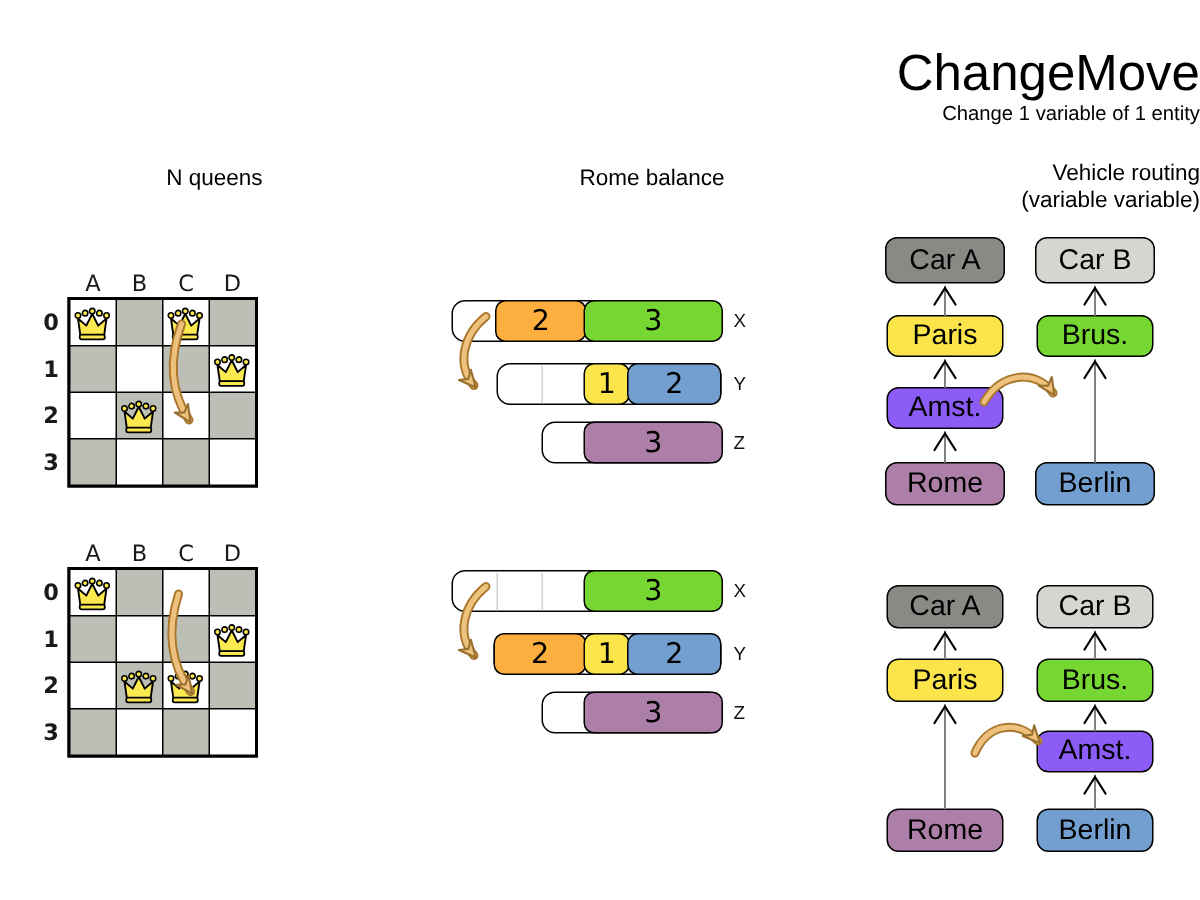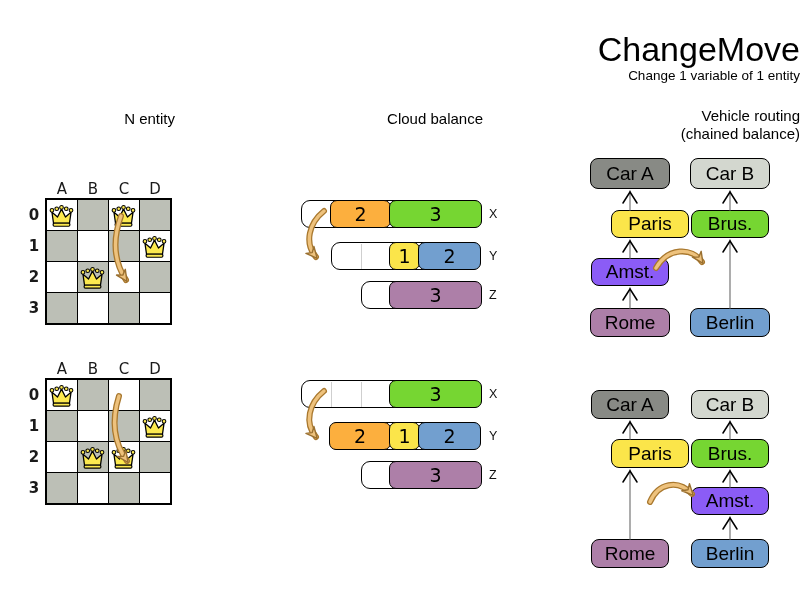--- a/index.html
+++ b/index.html
@@ -36,37 +36,37 @@
   .b-yellow{background:#fbe54a;}
   .b-blue{background:#729fcf;}
   .b-purple{background:#ad7fa8;}
   
   .vnode{
     position:absolute;box-sizing:border-box;border:1.7px solid #000;border-radius:8px;
     display:flex;align-items:center;justify-content:center;font-size:19px;
   }
   .v-dark{background:#888a85;}
   .v-light{background:#d3d7cf;}
-  .v-yellow{background:#fbe54a;margin-left:20px;}
+  .v-yellow{background:#fbe54a;}
   .v-green{background:#76d632;}
   .v-orange{background:#8b5cf6;}
   .v-purple{background:#ad7fa8;}
   .v-blue{background:#729fcf;}
   .overlay{position:absolute;left:0;top:0;z-index:10;pointer-events:none;}
 </style>
 </head>
 <body>
 
 <div class="abs center title">ChangeMove</div>
 <div class="abs center subtitle">Change 1 variable of 1 entity</div>
-<div class="abs center colhdr" style="left:30px;top:110px;width:145px;">N entity</div>
-<div class="abs center colhdr" style="left:303px;top:110px;width:180px;">Cloud balance</div>
+<div class="abs center colhdr" style="left:30px;top:110px;width:145px;">N queens</div>
+<div class="abs center colhdr" style="left:303px;top:110px;width:180px;">Rome balance</div>
 <div class="abs center colhdr" style="left:620px;top:107px;width:180px;line-height:18px;">
   <div>Vehicle routing</div>
-  <div>(chained balance)</div>
+  <div>(variable variable)</div>
 </div>
 
 <span class="blbl" style="left:47px;top:180px;">A</span>
 <span class="blbl" style="left:78px;top:180px;">B</span>
 <span class="blbl" style="left:109px;top:180px;">C</span>
 <span class="blbl" style="left:140px;top:180px;">D</span>
 <span class="rlbl" style="left:26px;top:206px;">0</span>
 <span class="rlbl" style="left:26px;top:237px;">1</span>
 <span class="rlbl" style="left:26px;top:268px;">2</span>
 <span class="rlbl" style="left:26px;top:299px;">3</span>

